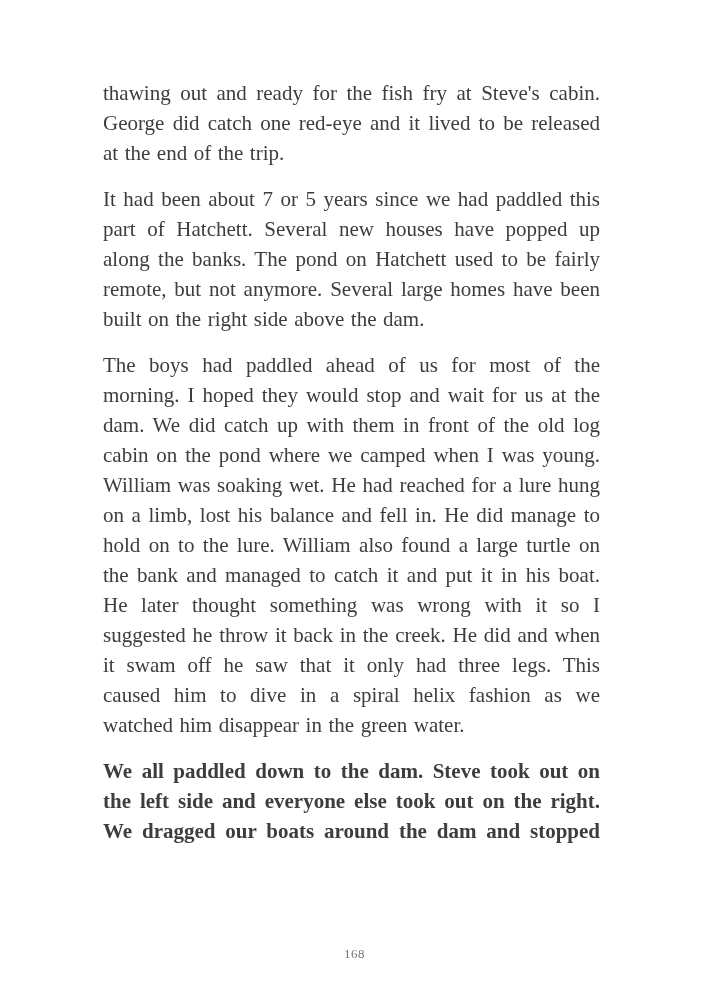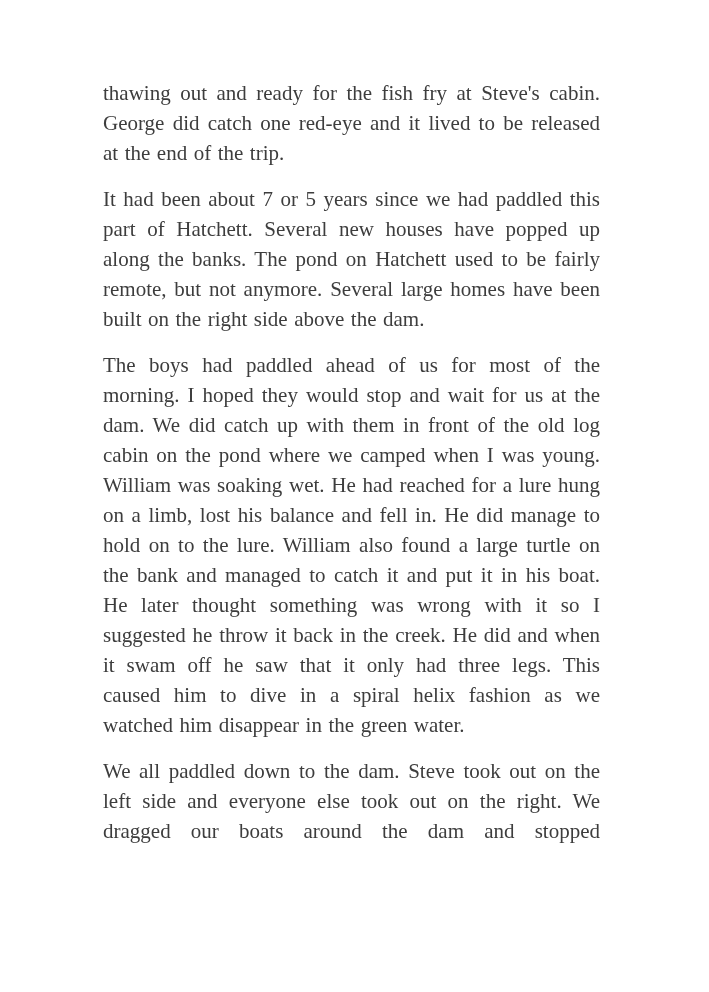--- a/index.html
+++ b/index.html
@@ -33,20 +33,21 @@
     line-height:30px;
     color:var(--text-color);
     text-align:justify;
   }
   .para{
     margin:0 7px 16px 0;
     word-spacing:0.06em;
   }
   .para:last-child{
     margin-bottom:0;
+    font-weight:bold;
   }
   
   .para.cutoff{
     text-align-last:justify;
   }
   .page-number{
     position:absolute;
     left:0;
     right:0;
     bottom:30px;
@@ -60,13 +61,14 @@
 </head>
 <body>
 
 <div class="page">
   <div class="text-block">
     <p class="para">thawing out and ready for the fish fry at Steve's cabin. George did catch one red-eye and it lived to be released at the end of the trip.</p>
     <p class="para">It had been about 7 or 5 years since we had paddled this part of Hatchett. Several new houses have popped up along the banks. The pond on Hatchett used to be fairly remote, but not anymore. Several large homes have been built on the right side above the dam.</p>
     <p class="para">The boys had paddled ahead of us for most of the morning. I hoped they would stop and wait for us at the dam. We did catch up with them in front of the old log cabin on the pond where we camped when I was young. William was soaking wet. He had reached for a lure hung on a limb, lost his balance and fell in. He did manage to hold on to the lure. William also found a large turtle on the bank and managed to catch it and put it in his boat. He later thought something was wrong with it so I suggested he throw it back in the creek. He did and when it swam off he saw that it only had three legs. This caused him to dive in a spiral helix fashion as we watched him disappear in the green water.</p>
     <p class="para cutoff">We all paddled down to the dam. Steve took out on the left side and everyone else took out on the right. We dragged our boats around the dam and stopped</p>
   </div>
+  <div class="page-number">168</div>
 </div>
 
 </body></html>

